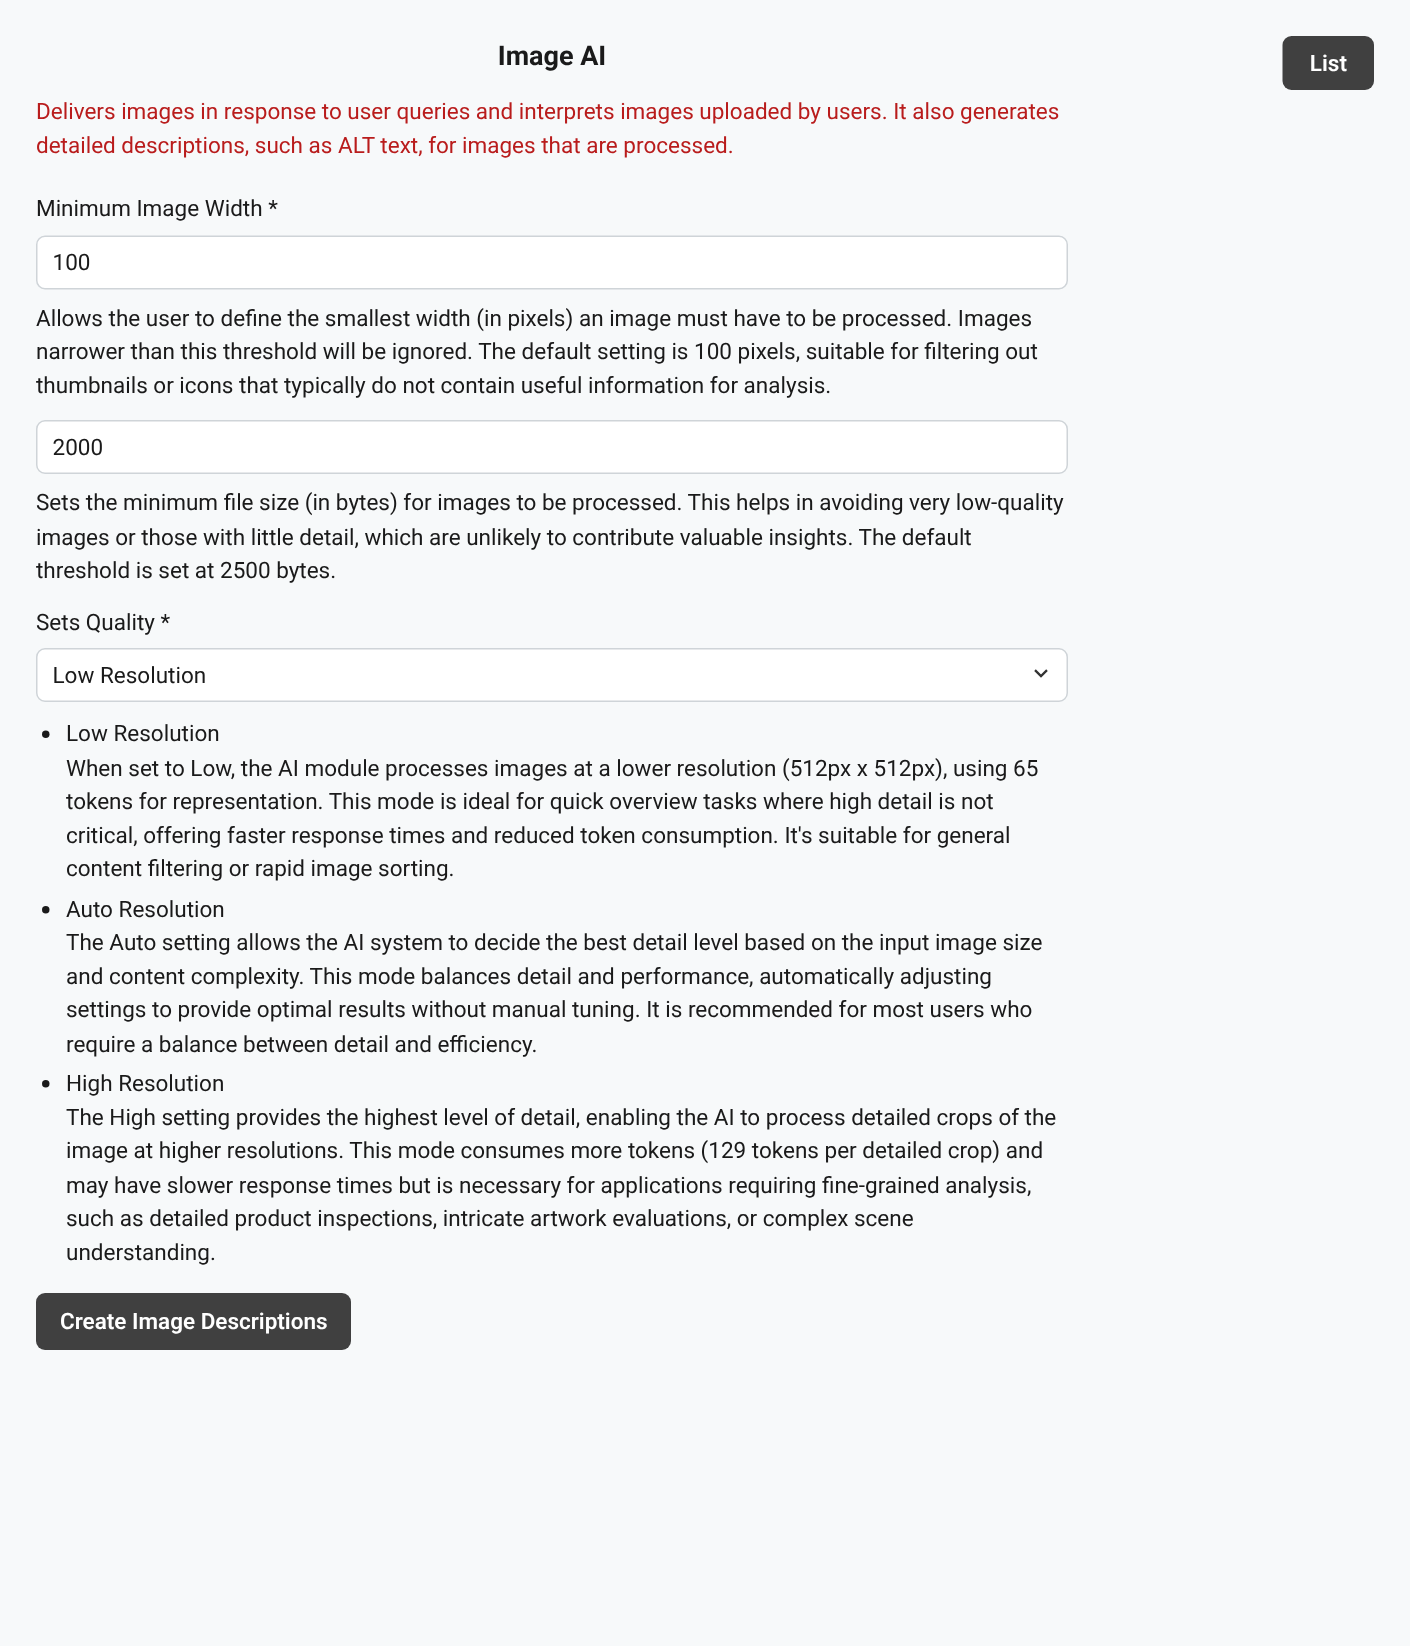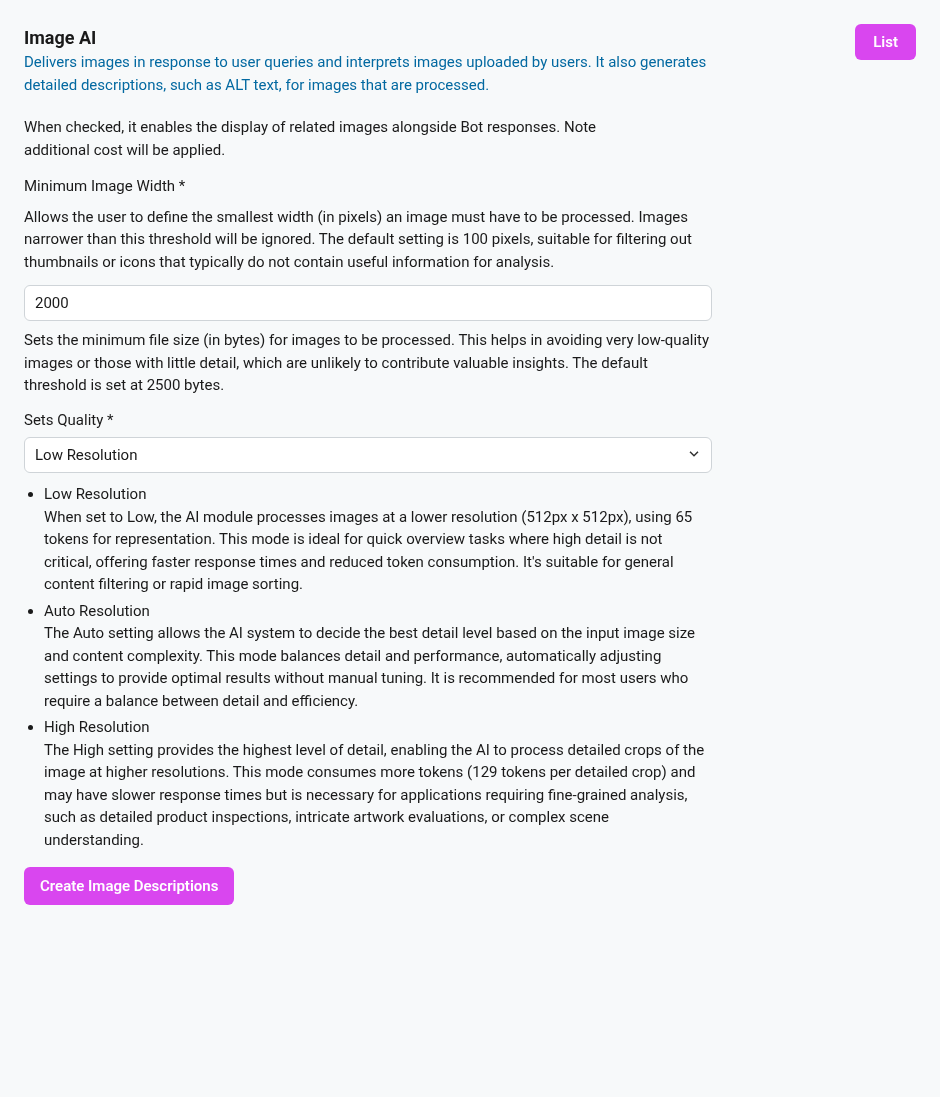--- a/index.html
+++ b/index.html
@@ -25,24 +25,26 @@
     }
     .side {
       width: 180px;
       display: flex;
       justify-content: flex-end;
       align-items: flex-start;
     }
     .title {
       font-size: 18px;
       font-weight: 700;
+      margin-bottom: 12px;
+      text-align: center;
     }
     .intro {
       margin-bottom: 20px;
-      color: #0369a1;
+      color: #b91c1c;
     }
     .checkbox-row {
       display: flex;
       align-items: center;
       gap: 12px;
       margin-bottom: 4px;
     }
     .checkbox {
       width: 18px;
       height: 18px;
@@ -118,21 +120,21 @@
       margin-bottom: 4px;
     }
     .li-title {
       color: #1a1a1a;
     }
     .li-desc {
       color: #1a1a1a;
     }
     .btn {
       display: inline-block;
-      background: #d946ef;
+      background: #404040;
       color: #fff;
       border: none;
       padding: 10px 16px;
       font-size: 15px;
       font-weight: 600;
       border-radius: 6px;
       cursor: pointer;
       font-family: inherit;
       text-align: right;
     }
@@ -143,25 +145,25 @@
     }
   </style>
 </head>
 <body>
 
 <div class="container">
   <div class="main">
     <h2 class="title">Image AI</h2>
     <p class="intro">Delivers images in response to user queries and interprets images uploaded by users. It also generates detailed descriptions, such as ALT text, for images that are processed.</p>
 
-    <p class="hint">When checked, it enables the display of related images alongside Bot responses. Note additional cost will be applied.</p>
 
 
     <div class="field-group">
       <label class="field-label">Minimum Image Width *</label>
+      <input type="text" class="text-input" value="100" style="">
       <p class="field-hint">Allows the user to define the smallest width (in pixels) an image must have to be processed. Images narrower than this threshold will be ignored. The default setting is 100 pixels, suitable for filtering out thumbnails or icons that typically do not contain useful information for analysis.</p>
     </div>
 
     <div class="field-group">
       <input type="text" class="text-input" value="2000" style="">
       <p class="field-hint">Sets the minimum file size (in bytes) for images to be processed. This helps in avoiding very low-quality images or those with little detail, which are unlikely to contribute valuable insights. The default threshold is set at 2500 bytes.</p>
     </div>
 
     <div class="field-group">
       <label class="field-label">Sets Quality *</label>

